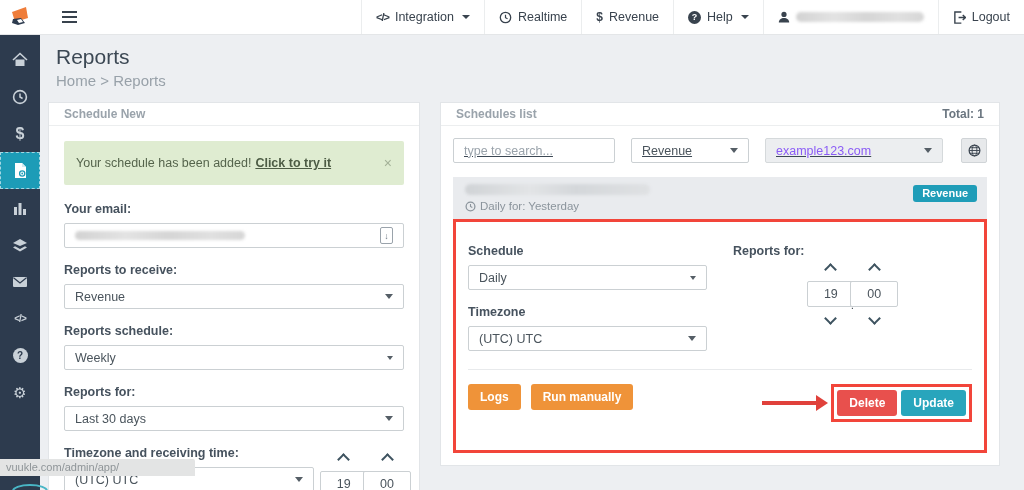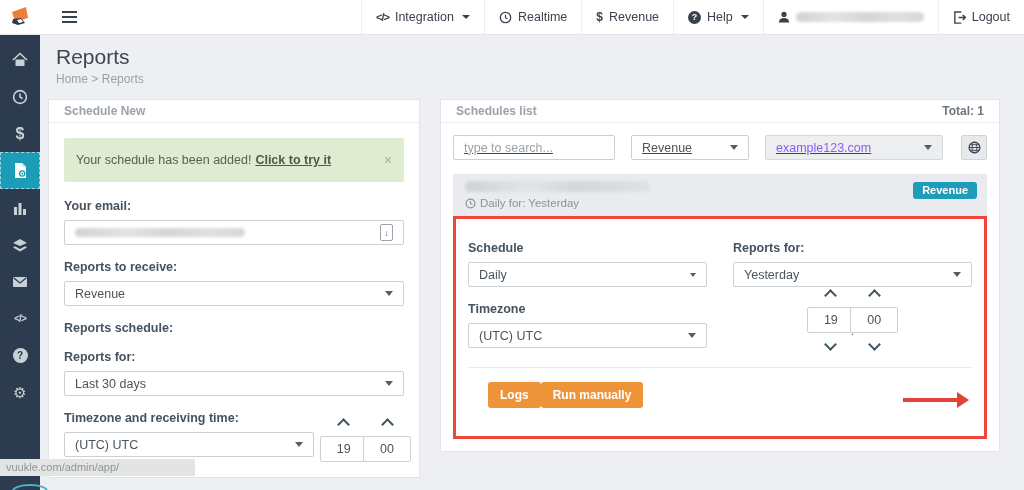--- a/index.html
+++ b/index.html
@@ -48,21 +48,21 @@
     color:#c9d1d8; cursor:pointer; font-size:13px;
   }
   .side-item.active {
     background:#1d9cb7; outline:1px dashed rgba(210,235,242,.75); outline-offset:-1px; color:#fff;
   }
   .side-item svg { display:block; }
   
   .main { position:absolute; left:40px; top:35px; right:0; bottom:0; padding:10px 24px 0 8px; }
   .page-head { padding-left:8px; }
   .page-title { font-size:21px; font-weight:normal; color:#3c4854; }
-  .breadcrumb { font-size:12px; color:#98a1a9; margin-top:3px; }
+  .breadcrumb { font-size:15px; color:#98a1a9; margin-top:3px; }
   .breadcrumb a { color:#98a1a9; text-decoration:none; cursor:pointer; }
   .columns { display:flex; gap:20px; margin-top:13px; align-items:flex-start; }
   .card { background:#fff; border:1px solid #e2e5e8; }
   .card-header {
     padding:4px 15px; font-size:12px; font-weight:bold; color:#9aa3ab;
     border-bottom:1px solid #eceeef; display:flex; justify-content:space-between; align-items:center;
   }
   .card-header .total { color:#6b7680;margin-left:28px; }
   
   .card-left { width:390px; }
@@ -124,21 +124,21 @@
   .item-summary { display:flex; align-items:center; gap:4px; margin-top:5px; font-size:11.5px; color:#8b949c; }
   .badge {
     position:absolute; right:10px; top:8px; background:#1f9db8; color:#fff;
     font-size:11px; font-weight:bold; padding:2px 9px 3px; border-radius:3px;
   }
   .annotation-box { border:3px solid #f2453a; padding:14px 12px 28px; }
   .grid-2 { display:flex; gap:26px; }
   .grid-2 .col { flex:1; }
   .item-time-widget { display:flex; justify-content:center; margin-top:4px; }
   .divider { border-top:1px solid #e8eaec; margin:18px 0 14px; }
-  .btn-row { display:flex; align-items:flex-end; gap:0;margin-left:20px; }
+  .btn-row { display:flex; align-items:flex-start; gap:10px; }
   .btn { border:none; border-radius:3px; font-size:12px; font-weight:bold; color:#fff; padding:6px 12px; cursor:pointer; font-family:"Liberation Sans", sans-serif; }
   .btn-orange { background:#ef9339; }
   .right-group { margin-left:auto; display:flex; align-items:center; }
   .arrow { display:flex; align-items:center; margin-right:3px; }
   .arrow-line { width:54px; height:4px; background:#e0413b; }
   .arrow-head { width:0; height:0; border-top:8px solid transparent; border-bottom:8px solid transparent; border-left:12px solid #e0413b; }
   .btn-box { border:3px solid #f2453a; padding:3px; display:flex; gap:4px; background:#fff; }
   .btn-red { background:#e8504d; }
   .btn-teal { background:#28a5bc; }
   
@@ -295,20 +295,24 @@
           <span class="email-icon">↓</span>
         </div>
 
         <label class="form-label">Reports to receive:</label>
         <div class="control">
           <span>Revenue</span>
           <span class="sel-caret"></span>
         </div>
 
         <label class="form-label">Reports schedule:</label>
+        <div class="control">
+          <span>Weekly</span>
+          <span class="sel-caret small"></span>
+        </div>
 
         <label class="form-label">Reports for:</label>
         <div class="control">
           <span>Last 30 days</span>
           <span class="sel-caret"></span>
         </div>
 
         <label class="form-label">Timezone and receiving time:</label>
         <div class="tz-row">
           <div class="control">
@@ -377,24 +381,20 @@
                   <span class="sel-caret small"></span>
                 </div>
                 <label class="form-label">Timezone</label>
                 <div class="control">
                   <span>(UTC) UTC</span>
                   <span class="sel-caret"></span>
                 </div>
               </div>
               <div class="col">
                 <label class="form-label" style="margin-top:8px;">Reports for:</label>
-                <div class="control">
-                  <span>Yesterday</span>
-                  <span class="sel-caret"></span>
-                </div>
                 <div class="item-time-widget">
                   <div class="time-col">
                     <span class="chev up"></span>
                     <div class="time-input">19</div>
                     <span class="chev down"></span>
                   </div>
                   <span class="time-colon">:</span>
                   <div class="time-col">
                     <span class="chev up"></span>
                     <div class="time-input">00</div>
@@ -407,20 +407,24 @@
             <div class="divider"></div>
 
             <div class="btn-row">
               <button class="btn btn-orange">Logs</button>
               <button class="btn btn-orange">Run manually</button>
               <div class="right-group">
                 <span class="arrow">
                   <span class="arrow-line"></span>
                     <span class="arrow-head"></span>
                 </span>
+                <span class="btn-box">
+                  <button class="btn btn-red">Delete</button>
+                  <button class="btn btn-teal">Update</button>
+                </span>
               </div>
             </div>
           </div>
         </div>
       </div>
     </div>
   </div>
 </div>
 
 <div class="status-ellipse"></div>

